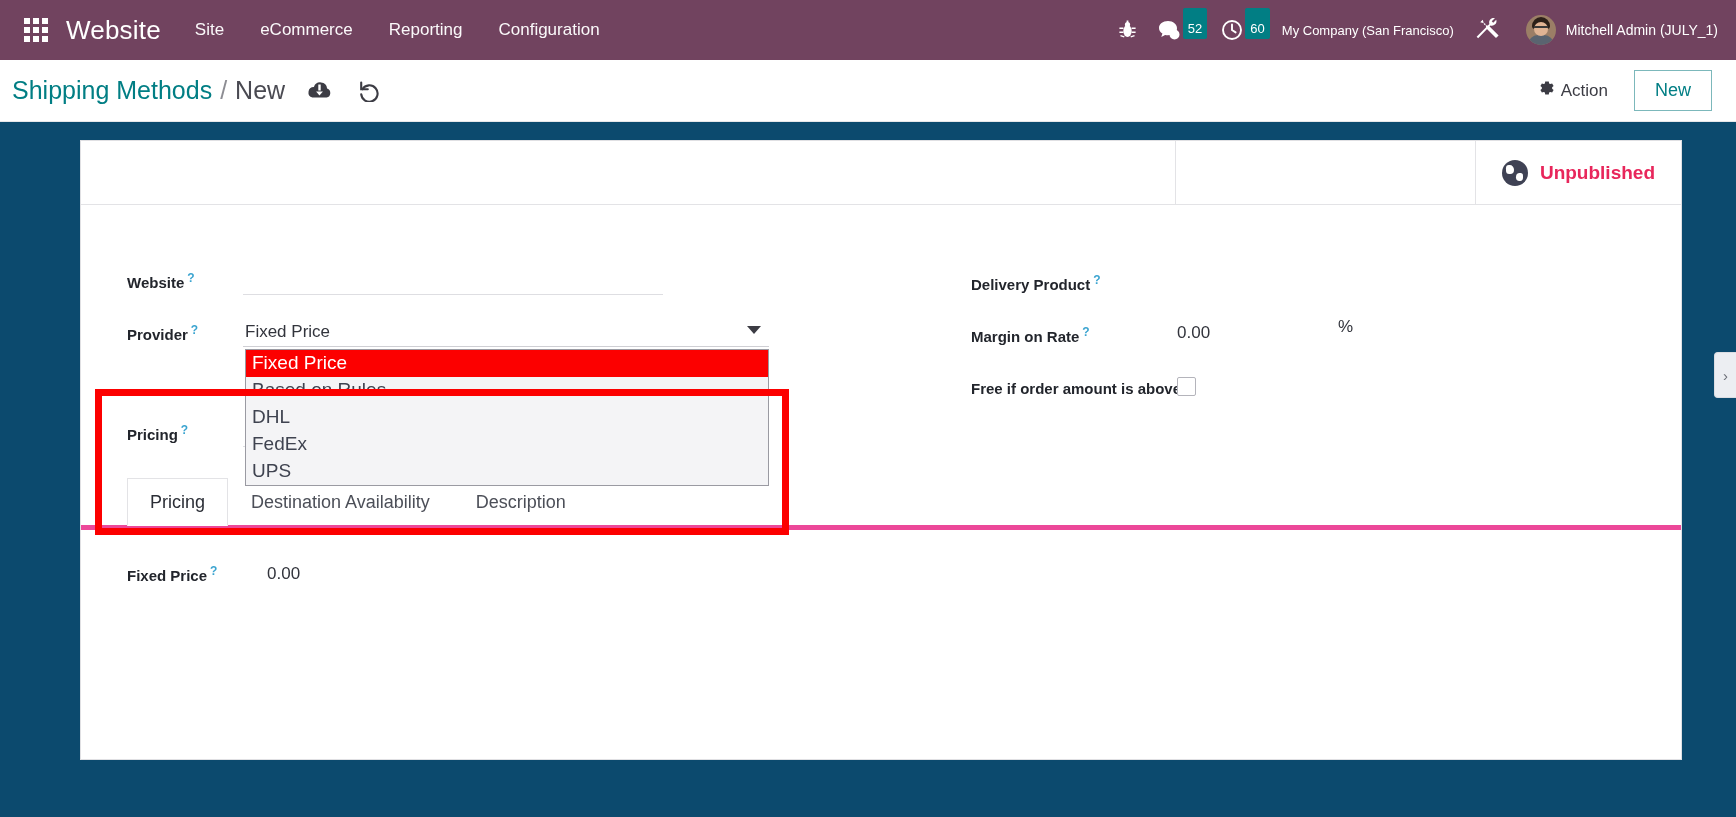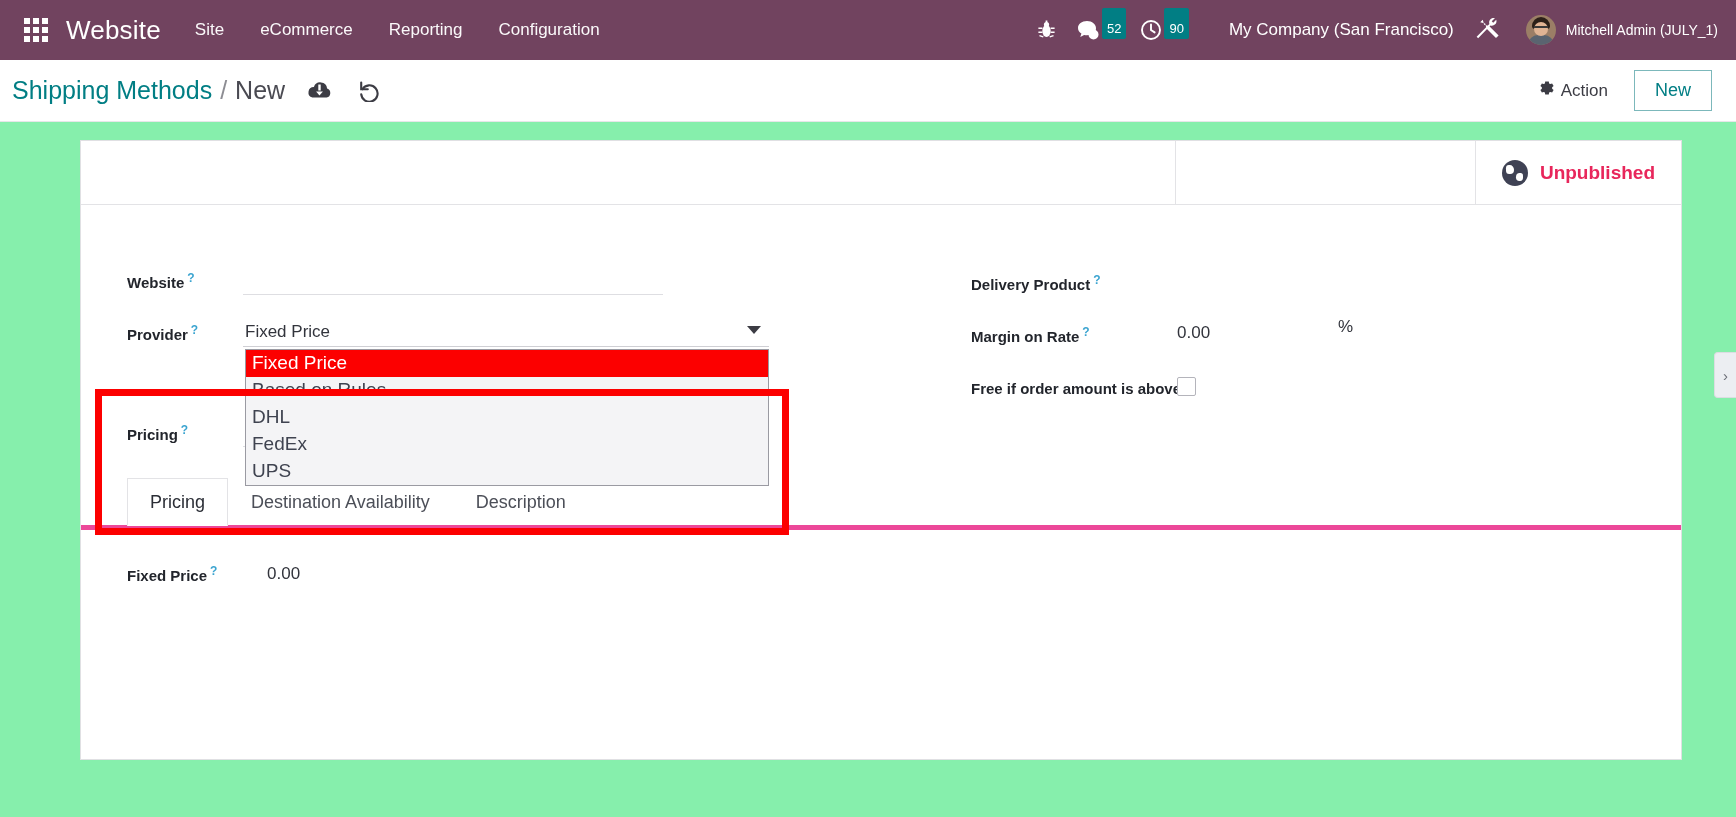--- a/index.html
+++ b/index.html
@@ -63,22 +63,22 @@
     color: #fff;
     font-size: 13px;
     line-height: 1;
     padding: 14px 5px 4px 5px;
     border-radius: 2px;
     margin-left: -4px;
     margin-top: -14px;
     font-weight: 500;
   }
   .company-name {
-    font-size: 17px;
-    margin: 0 22px 0 40px;
+    font-size: 13px;
+    margin: 0 22px 0 12px;
     white-space: nowrap;
     cursor: pointer;
   }
   .avatar {
     width: 30px; height: 30px;
     border-radius: 50%;
     overflow: hidden;
     margin-right: 10px;
     margin-left: 18px;
     background: #9b7e66;
@@ -144,21 +144,21 @@
     background: #fff;
     font-size: 18px;
     padding: 9px 20px;
     cursor: pointer;
     border-radius: 0px;
     font-family: "Liberation Sans", sans-serif;
   }
 
   
   .page-body {
-    background: #86efac;
+    background: #0c4a6e;
     height: 695px;
     padding: 18px 0 0 0;
     position: relative;
   }
   .sheet {
     background: #ffffff;
     border: 1px solid #e0e0e3;
     margin: 0 54px 0 80px;
     min-height: 620px;
     position: relative;
@@ -449,21 +449,21 @@
       </svg>
     </div>
     <div class="badge">52</div>
 
     <div class="sysicon" style="margin-left:14px;">
       <svg width="22" height="22" viewBox="0 0 22 22" fill="none" stroke="#ffffff" stroke-width="1.9">
         <circle cx="11" cy="11" r="9"></circle>
         <path d="M11 5.5V11l3.6 2.4" stroke-linecap="round"></path>
       </svg>
     </div>
-    <div class="badge">90</div>
+    <div class="badge">60</div>
 
     <div class="company-name">My Company (San Francisco)</div>
 
     <div class="sysicon">
       <svg width="26" height="26" viewBox="0 0 26 26" fill="#ffffff">
         <path d="M3.2 3.2l5 1.3 1.3 5 9.5 9.5 2.6-2.6L12.1 7 7.1 5.7 5.8 0.7z" transform="translate(1,2)"></path>
         <path d="M21.5 2.4l-3.3 3.3 1.6 1.6 3.3-3.3c.6 1.7.2 3.7-1.2 5.1-1.4 1.4-3.4 1.8-5.1 1.2L3.4 24.1l-1.6-1.6L15.6 8.7c-.6-1.7-.2-3.7 1.2-5.1 1.4-1.4 3.4-1.8 5.1-1.2z" transform="translate(-1,-1) scale(0.92)"></path>
       </svg>
     </div>
 

